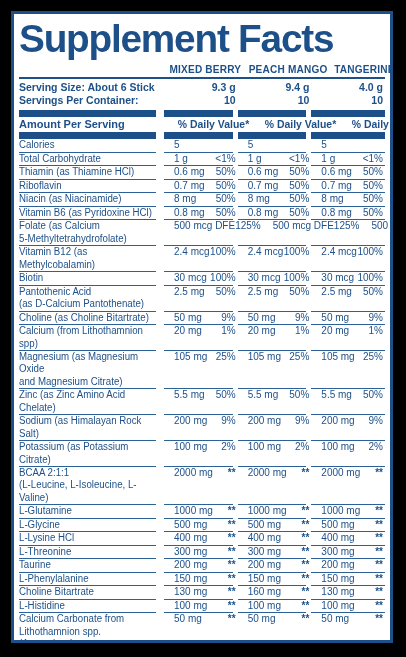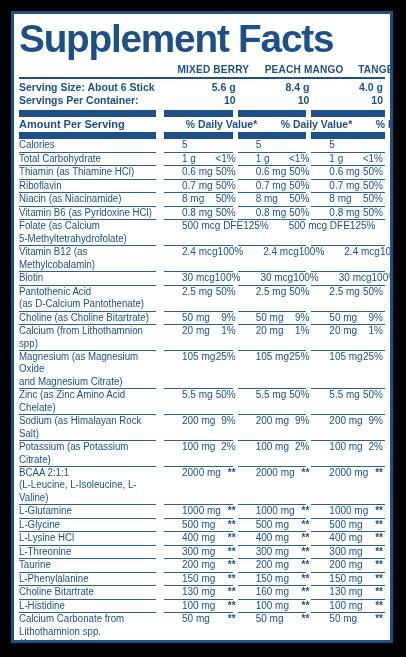--- a/index.html
+++ b/index.html
@@ -32,21 +32,21 @@
     height:46px;
     white-space:nowrap;
     transform:scaleX(1.02);
     transform-origin:left center;
   }
 
   
   .grid{
     display:grid;
     grid-template-columns:145px 1fr 1fr 1fr;
-    column-gap:12px;
+    column-gap:4px;
   }
   .c-name{padding-right:4px;}
   .cell{
     position:relative;
     padding-left:6px;
     padding-right:2px;
     display:flex;
     justify-content:space-between;
     align-items:baseline;
   }
@@ -136,22 +136,22 @@
     <div></div>
     <div class="flav">MIXED BERRY</div>
     <div class="flav">PEACH MANGO</div>
     <div class="flav">TANGERINE</div>
   </div>
   <div class="rule-med"></div>
   <div class="pad2"></div>
 
   <div class="grid srow">
     <div class="c-name">Serving Size: About 6 Stick</div>
-    <div class="cell">5.6 g</div>
-    <div class="cell">8.4 g</div>
+    <div class="cell">9.3 g</div>
+    <div class="cell">9.4 g</div>
     <div class="cell">4.0 g</div>
   </div>
   <div class="grid srow">
     <div class="c-name">Servings Per Container:</div>
     <div class="cell">10</div>
     <div class="cell">10</div>
     <div class="cell">10</div>
   </div>
 
   <div class="bars">

